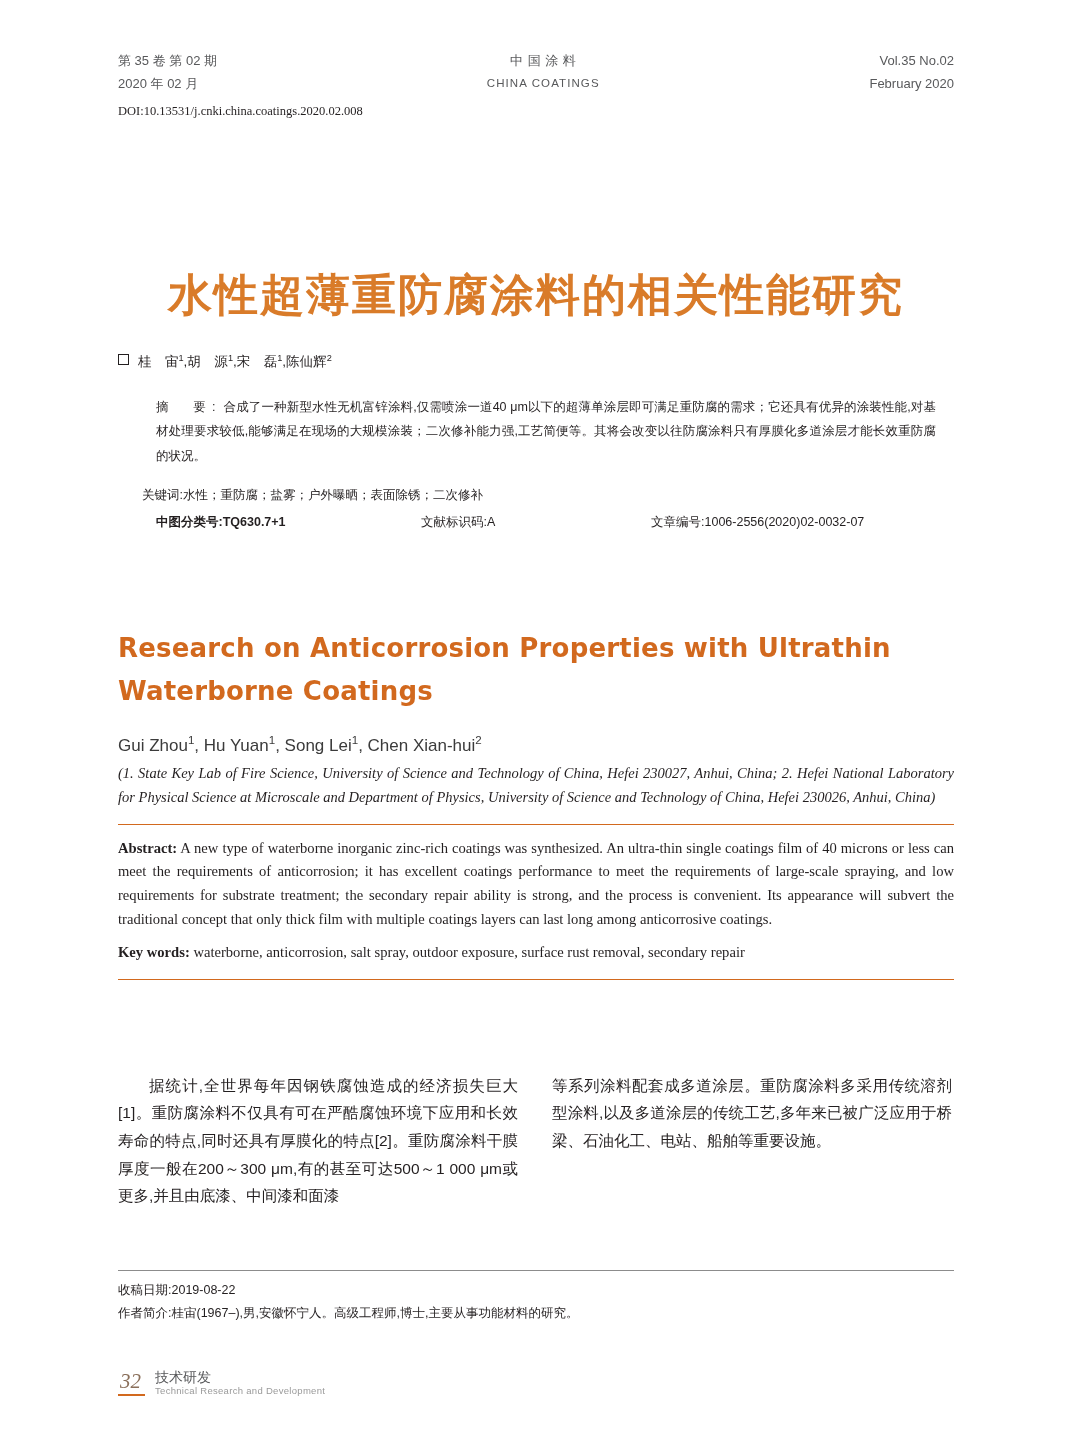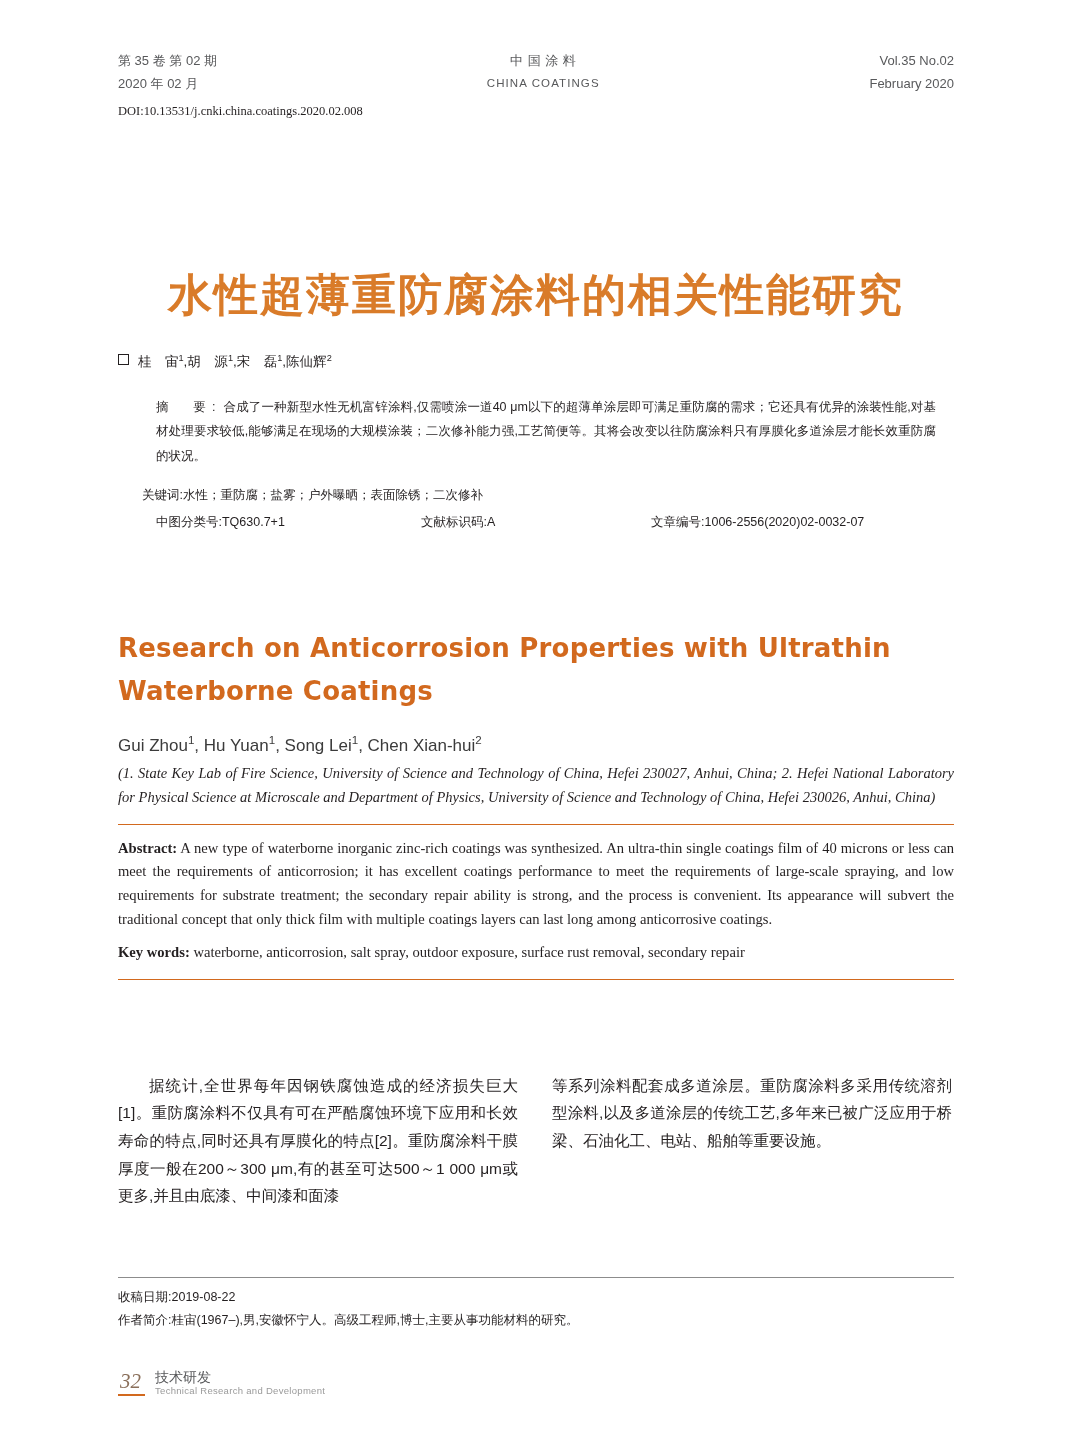--- a/index.html
+++ b/index.html
@@ -100,21 +100,21 @@
     margin-left: 24px;
     font-size: 12.5px;
     line-height: 1.9;
   }
   .cn-meta {
     margin-top: 6px;
     margin-left: 38px;
     display: flex;
     font-size: 12.5px;
   }
-  .cn-meta .m1 { width: 265px; }
+  .cn-meta .m1 { width: 265px; font-weight: bold; }
   .cn-meta .m2 { width: 230px; }
   .cn-meta .m3 { flex: 1; }
 
   
   .en-title {
     margin-top: 96px;
     font-family: "DejaVu Sans", sans-serif;
     font-weight: bold;
     font-size: 26px;
     line-height: 1.65;
@@ -179,21 +179,21 @@
     text-align: justify;
     color: #231f20;
   }
   .cn-body p { margin: 0; text-indent: 2em; }
 
   
   .foot {
     position: absolute;
     left: 118px;
     right: 118px;
-    bottom: 111px;
+    bottom: 118px;
   }
   .foot-rule {
     border: 0;
     border-top: 1px solid #8c8c8c;
     margin: 0 0 8px 0;
   }
   .foot-line {
     font-size: 12.5px;
     line-height: 1.9;
     color: #231f20;

